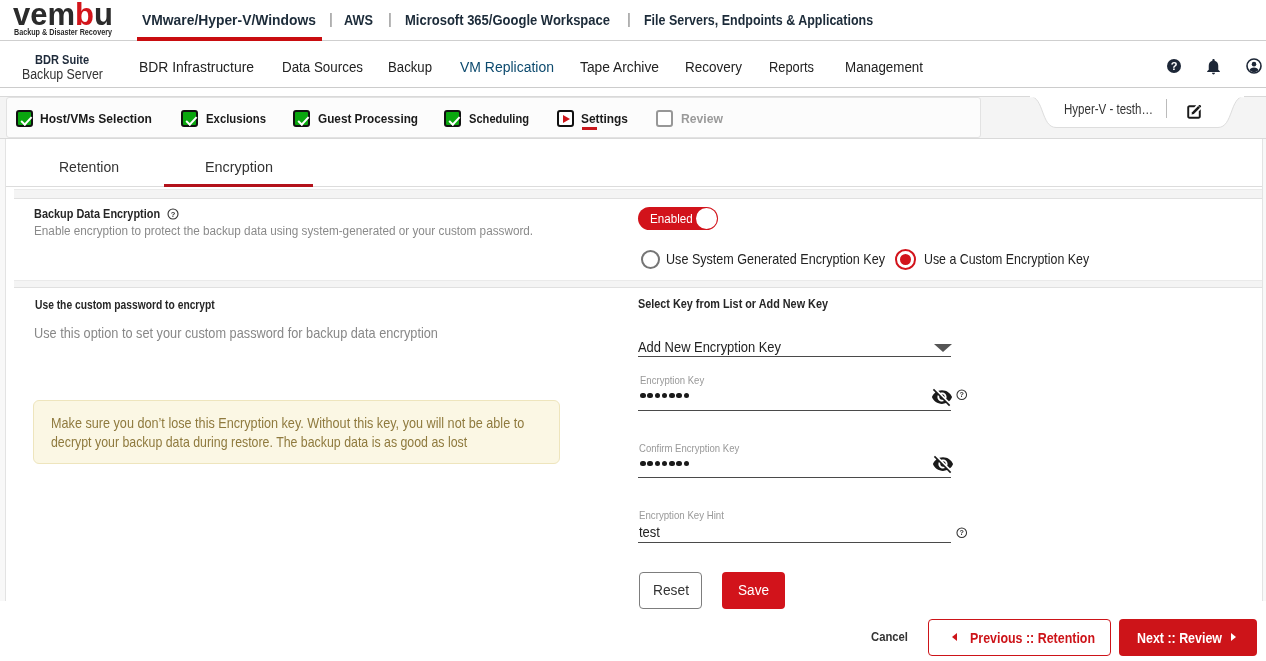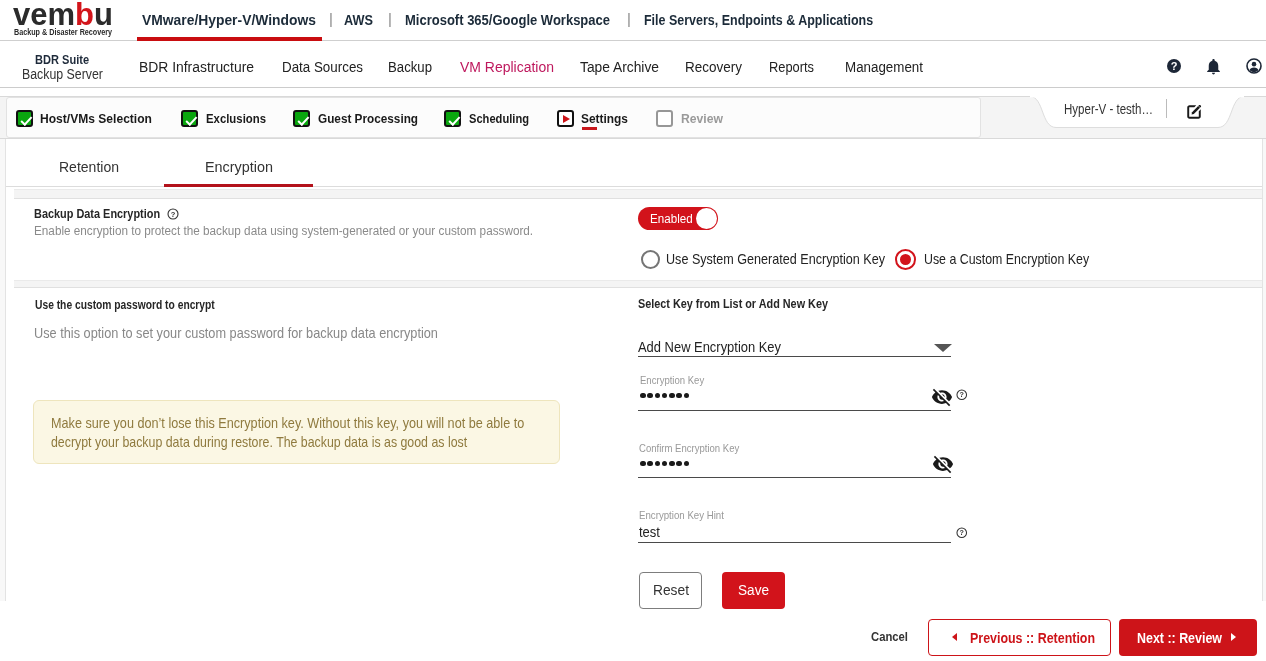--- a/index.html
+++ b/index.html
@@ -25,21 +25,21 @@
 <div class="abs" style="left:627px;top:10px;font-size:15px;color:#8a8a8a;">|</div>
 <div class="abs" style="left:644px;top:11px;font-size:15px;font-weight:bold;color:#1c2b39;transform:scaleX(0.832);">File Servers, Endpoints &amp; Applications</div>
 <div class="abs" style="left:137px;top:37px;width:185px;height:4px;background:#c90d10;"></div>
 
 <div class="abs" style="left:0;top:42px;width:1266px;height:46px;background:#fff;border-bottom:1px solid #cccccc;"></div>
 <div class="abs" style="left:35px;top:52px;font-size:13px;font-weight:bold;color:#1e2a3a;transform:scaleX(0.85);">BDR Suite</div>
 <div class="abs" style="left:22px;top:66px;font-size:14px;color:#333;transform:scaleX(0.882);">Backup Server</div>
 <div class="abs" style="left:139px;top:59px;font-size:14px;color:#222;transform:scaleX(0.992);">BDR Infrastructure</div>
 <div class="abs" style="left:282px;top:59px;font-size:14px;color:#222;transform:scaleX(0.955);">Data Sources</div>
 <div class="abs" style="left:388px;top:59px;font-size:14px;color:#222;transform:scaleX(0.942);">Backup</div>
-<div class="abs" style="left:460px;top:59px;font-size:14px;color:#be185d;transform:scaleX(0.998);">VM Replication</div>
+<div class="abs" style="left:460px;top:59px;font-size:14px;color:#0c4a6e;transform:scaleX(0.998);">VM Replication</div>
 <div class="abs" style="left:580px;top:59px;font-size:14px;color:#222;transform:scaleX(0.985);">Tape Archive</div>
 <div class="abs" style="left:685px;top:59px;font-size:14px;color:#222;transform:scaleX(0.964);">Recovery</div>
 <div class="abs" style="left:769px;top:59px;font-size:14px;color:#222;transform:scaleX(0.918);">Reports</div>
 <div class="abs" style="left:845px;top:59px;font-size:14px;color:#222;transform:scaleX(0.954);">Management</div>
 <div class="abs" style="left:1167px;top:59px;width:14px;height:14px;border-radius:50%;background:#1d2737;color:#fff;font-size:11px;font-weight:bold;text-align:center;line-height:14px;">?</div>
 <svg class="abs" style="left:1204px;top:57px;" width="19" height="19" viewBox="0 0 24 24">
     <path fill="#1d2737" d="M12 22c1.1 0 2-.9 2-2h-4c0 1.1.89 2 2 2zm6-6v-5c0-3.07-1.64-5.64-4.5-6.32V4c0-.83-.67-1.5-1.5-1.5s-1.5.67-1.5 1.5v.68C7.63 5.36 6 7.92 6 11v5l-2 2v1h16v-1l-2-2z"></path>
   </svg>
 <svg class="abs" style="left:1246px;top:58px;" width="16" height="16" viewBox="0 0 24 24">
     <circle cx="12" cy="12" r="10.5" fill="none" stroke="#1d2737" stroke-width="2.4"></circle>

